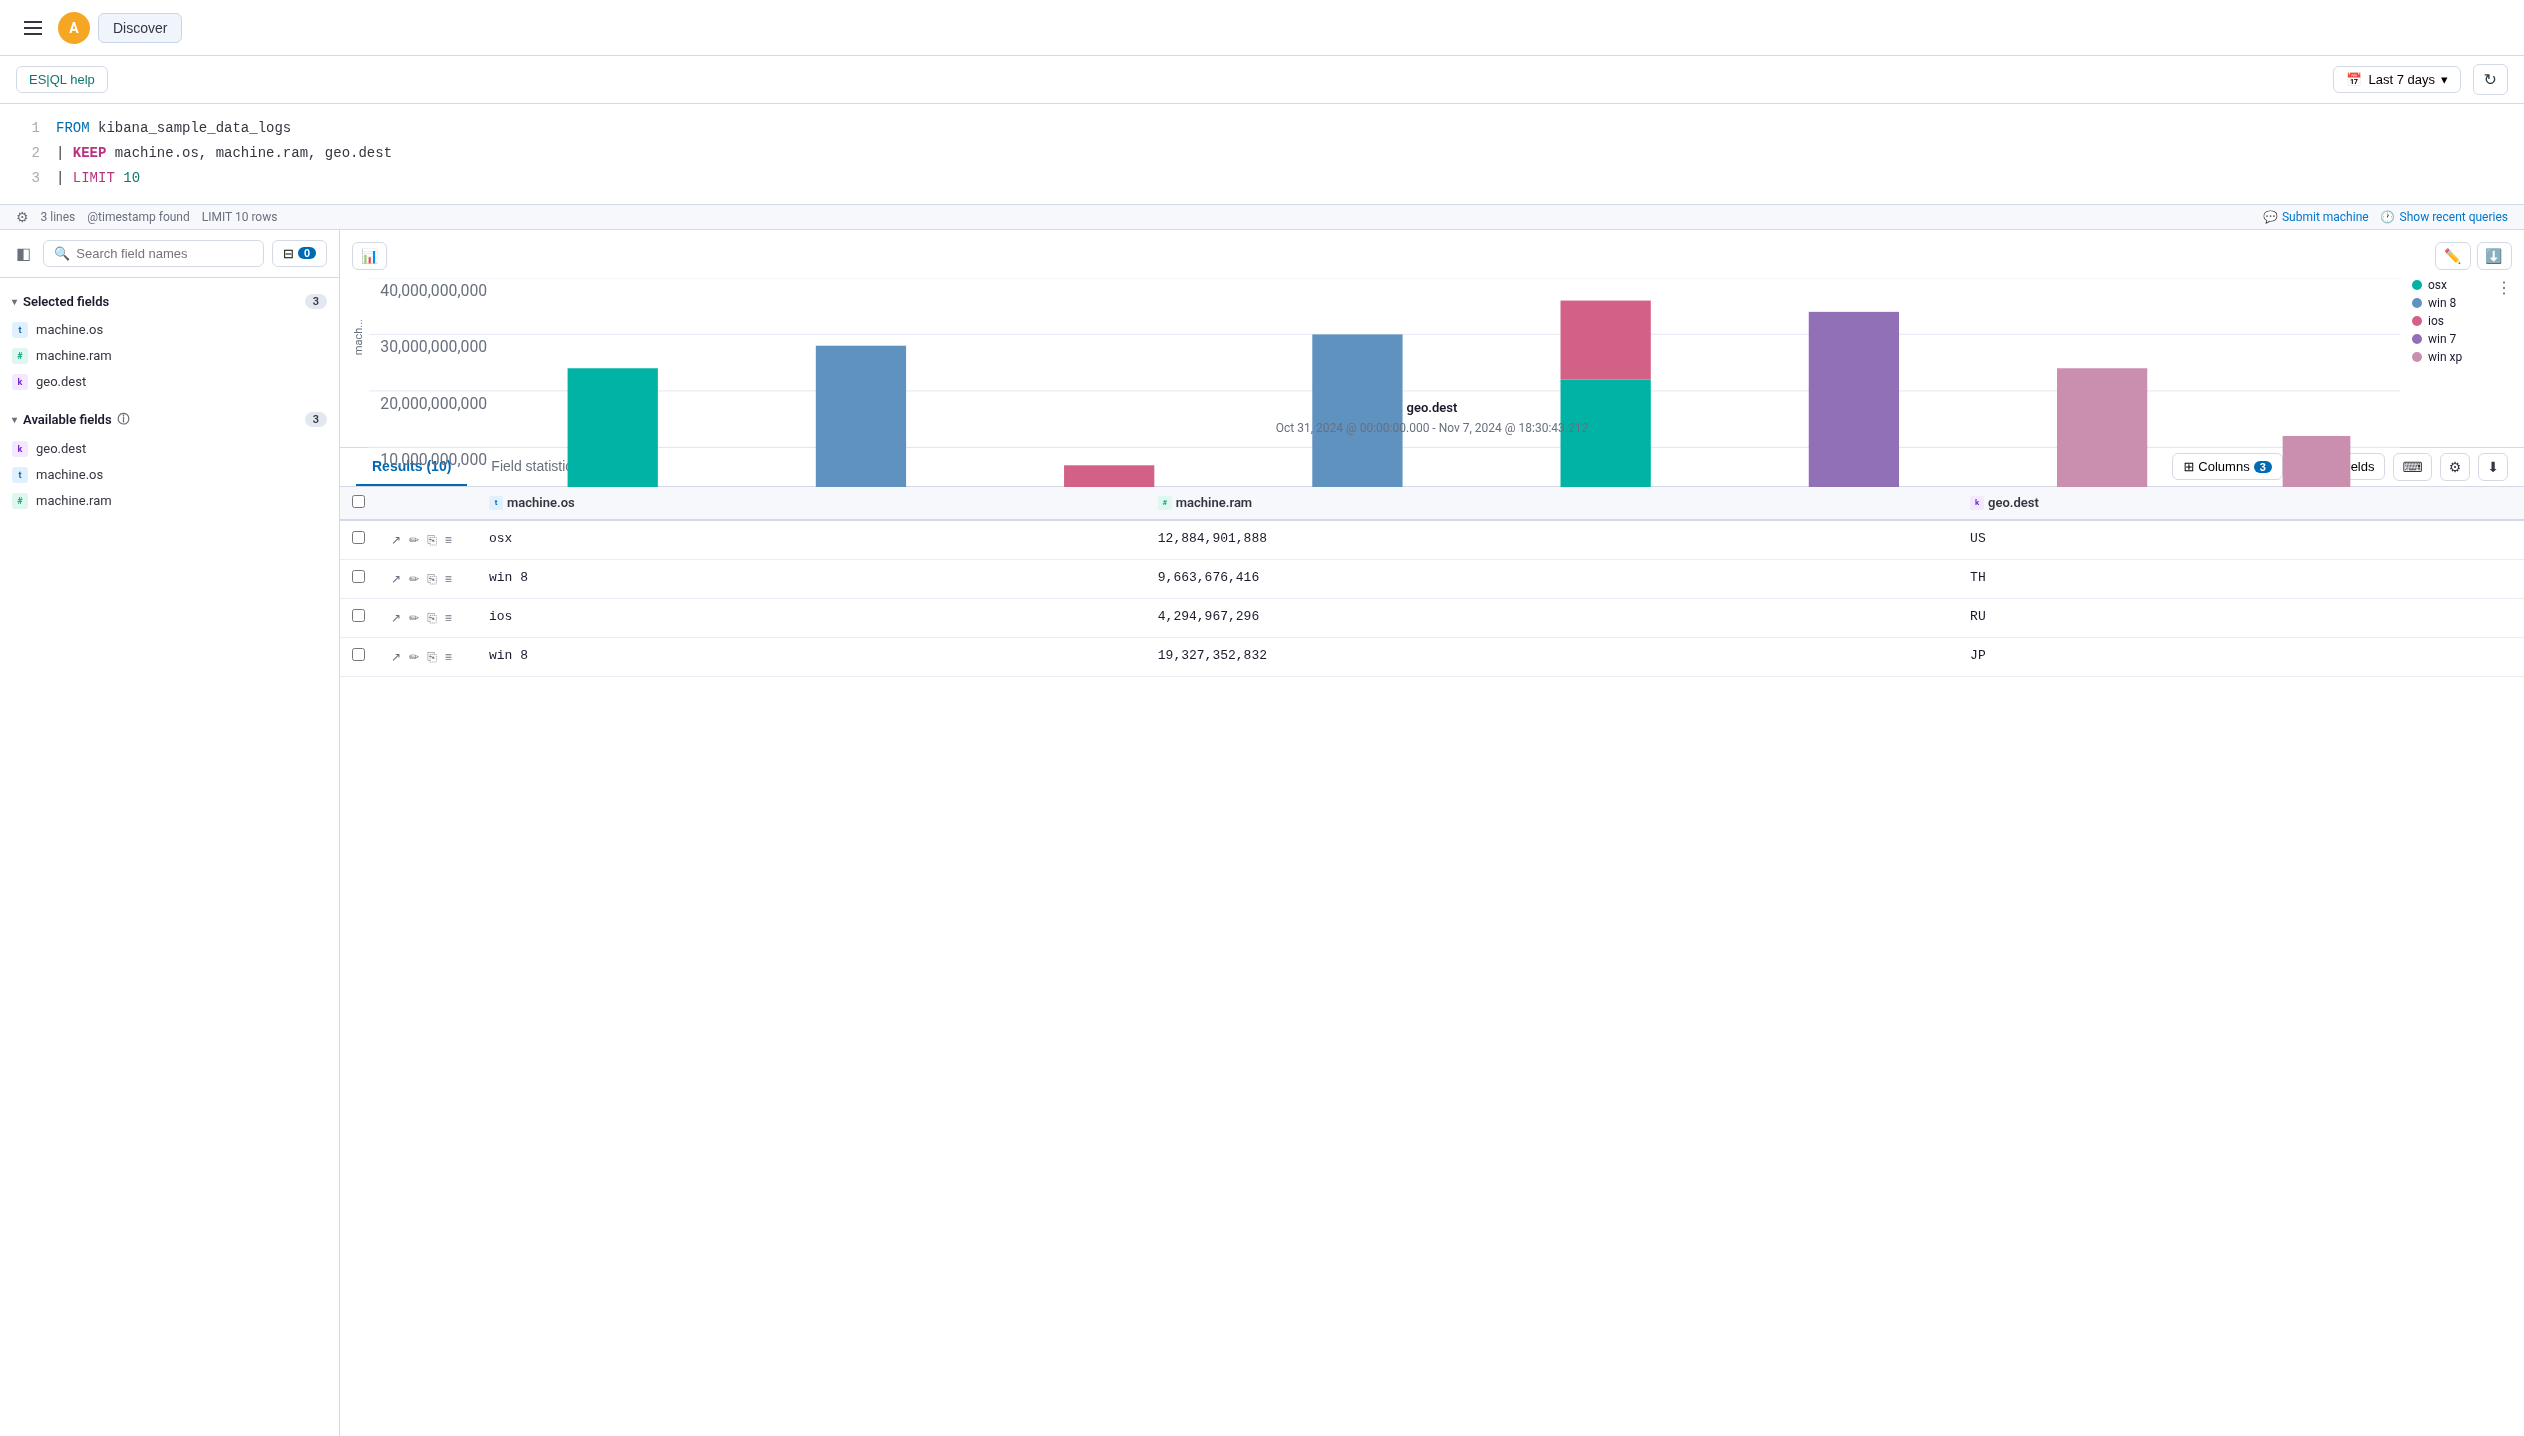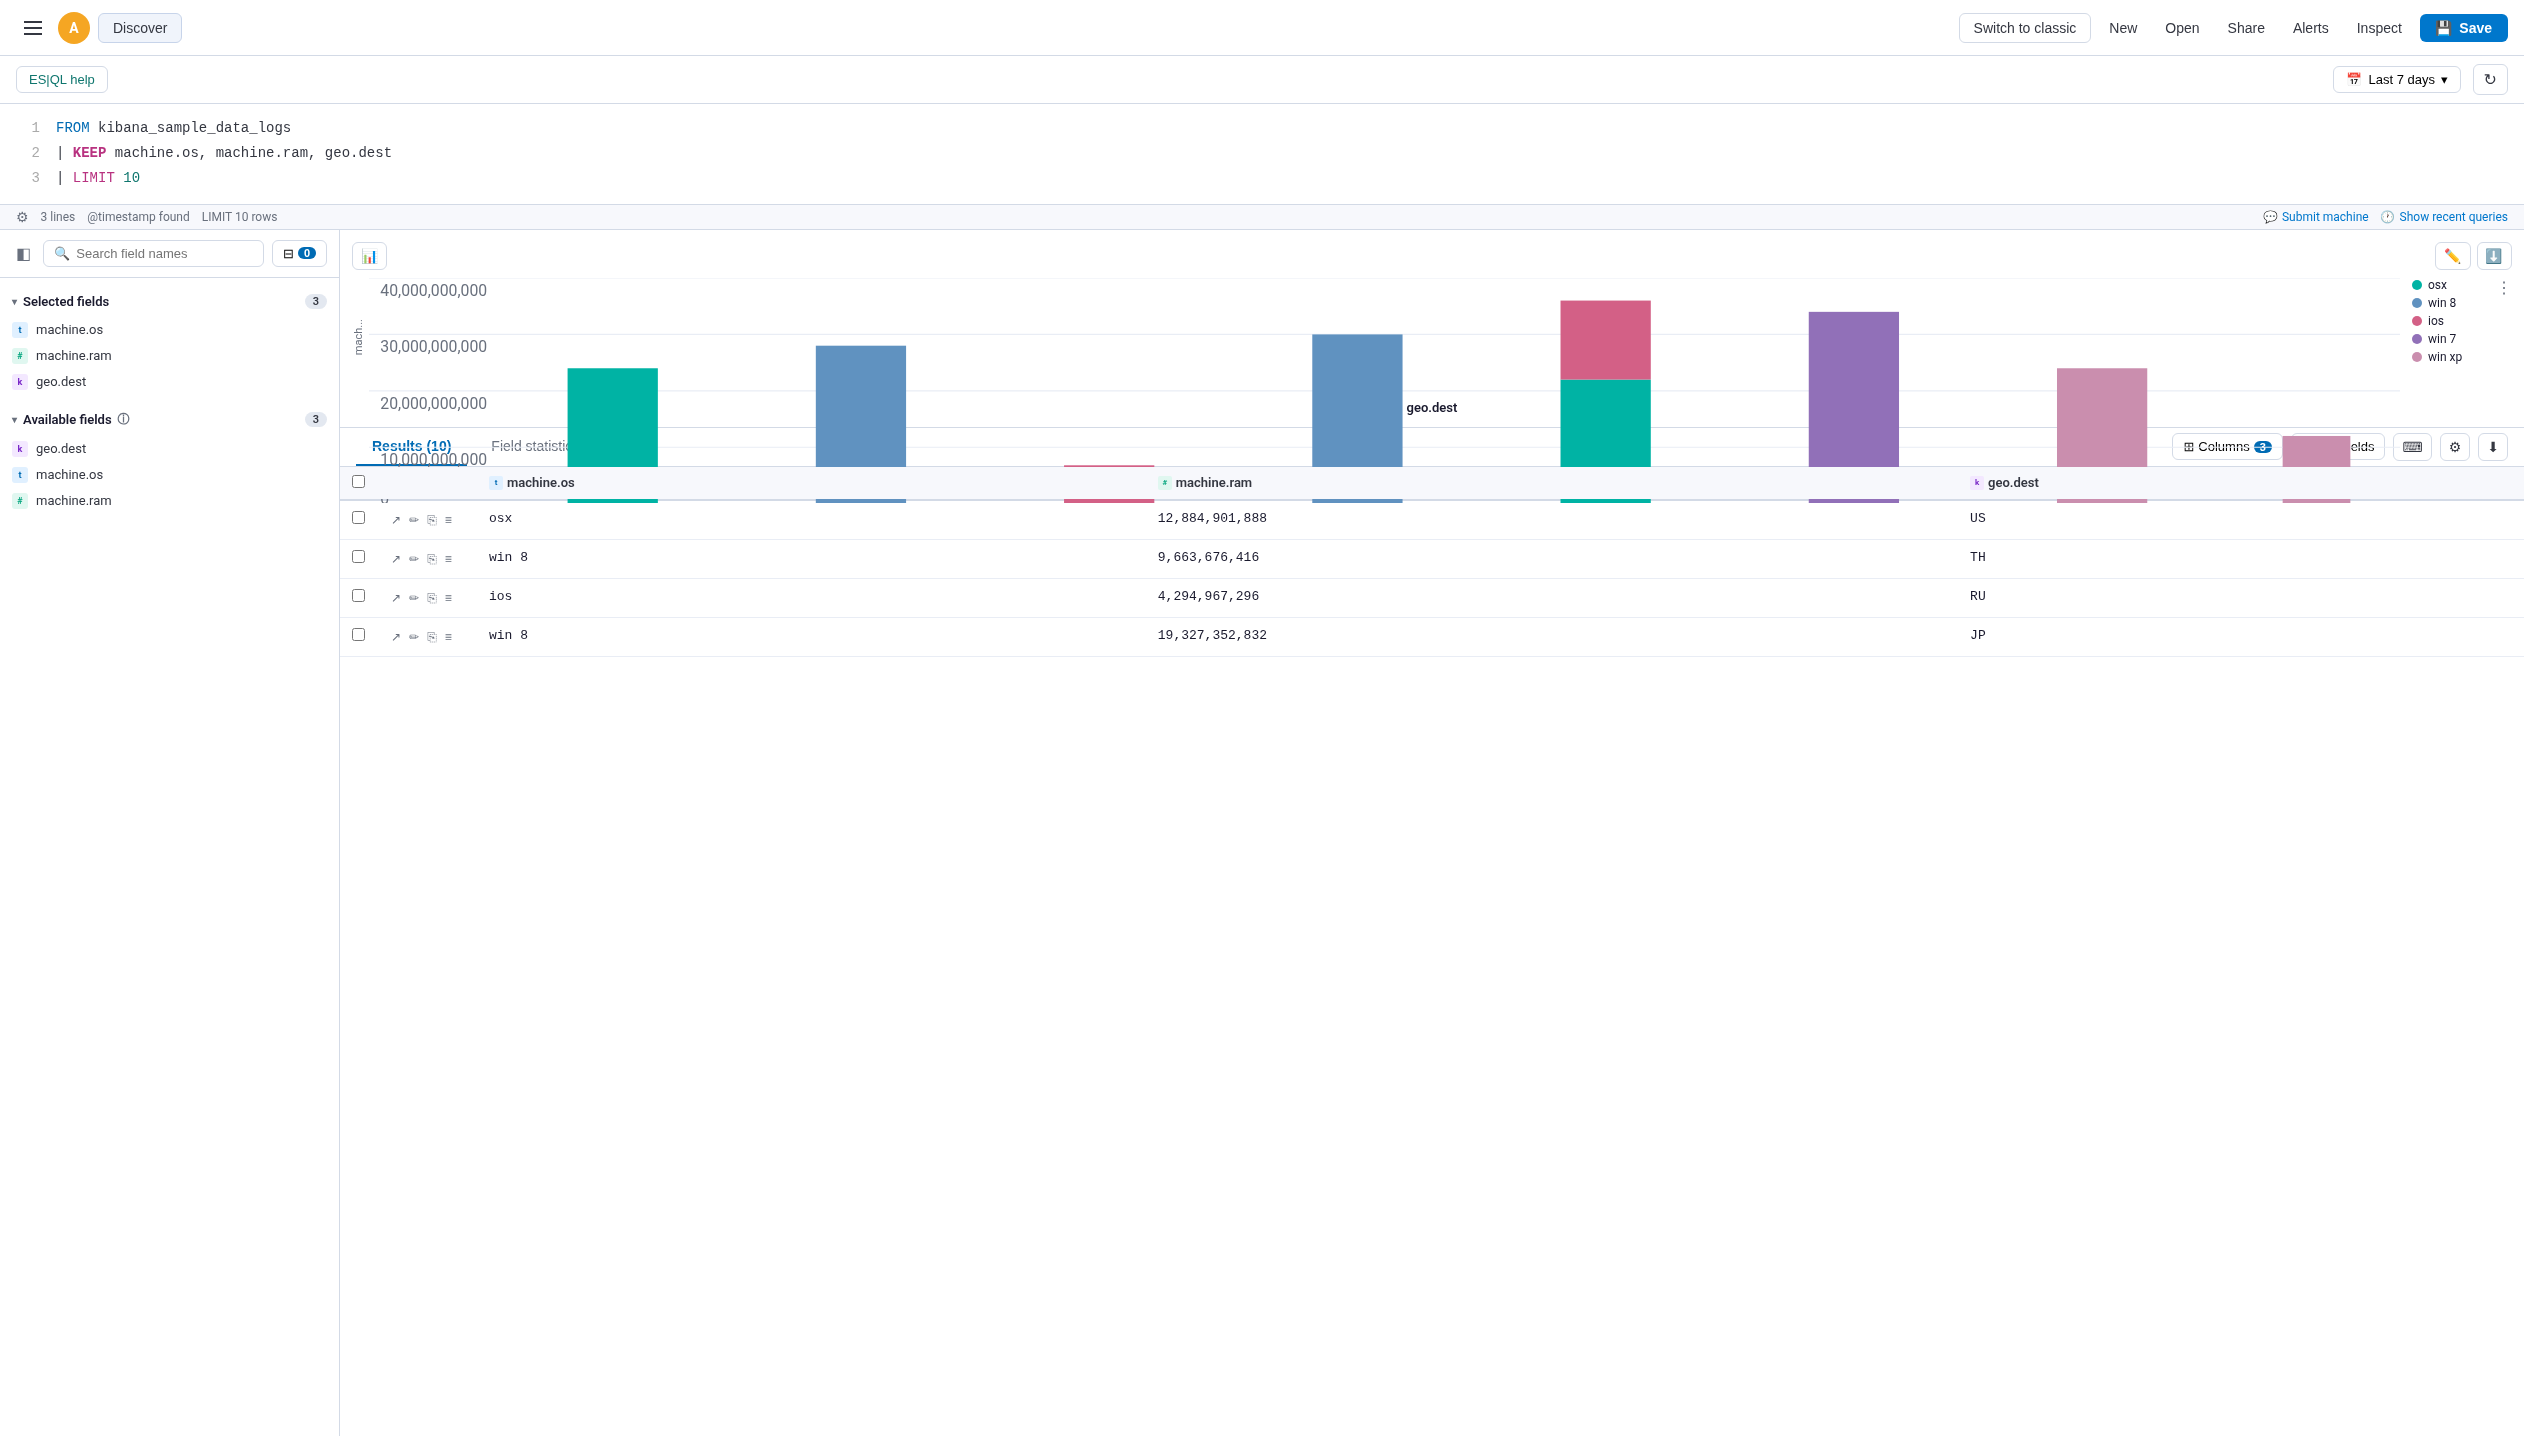--- a/index.html
+++ b/index.html
@@ -227,32 +227,20 @@
 
 <div class="navbar">
   <button class="hamburger-btn">
     <span></span>
       <span></span>
       <span></span>
   </button>
   <div class="avatar">A</div>
   <button class="discover-btn">Discover</button>
   <div class="navbar-spacer"></div>
-  <div class="navbar-actions">
-    <button class="btn-classic">Switch to classic</button>
-    <button class="btn-plain">New</button>
-    <button class="btn-plain">Open</button>
-    <button class="btn-plain">Share</button>
-    <button class="btn-plain">Alerts</button>
-    <button class="btn-plain">Inspect</button>
-    <button class="btn-save">
-      <span>💾</span>
-      <span>Save</span>
-    </button>
-  </div>
 </div>
 
 <div class="esql-bar">
   <button class="esql-help-btn">ES|QL help</button>
   <div class="esql-bar-spacer"></div>
   <button class="date-btn">
     <span>📅</span>
     <span>Last 7 days</span>
     <span>▾</span>
   </button>
@@ -424,20 +412,21 @@
             <div class="legend-dot" style="background:#ca8eae;"></div>
             <span>win xp</span>
           </div>
         </div>
         <div style="display:flex;flex-direction:column;justify-content:center;margin-left:4px;">
           <button style="border:none;background:none;cursor:pointer;color:#69707d;font-size:16px;">⋮</button>
         </div>
       </div>
       <div style="text-align:center;">
         <div class="chart-label-bottom">geo.dest</div>
+        <div class="chart-subtitle">Oct 31, 2024 @ 00:00:00.000 - Nov 7, 2024 @ 18:30:43.212</div>
       </div>
     </div>
 
     <div class="results-tabs">
       <button class="tab-btn active">Results (10)</button>
       <button class="tab-btn">Field statistics</button>
       <div class="tabs-spacer"></div>
       <div class="table-controls">
         <button class="ctrl-btn">
           <span>⊞</span>

